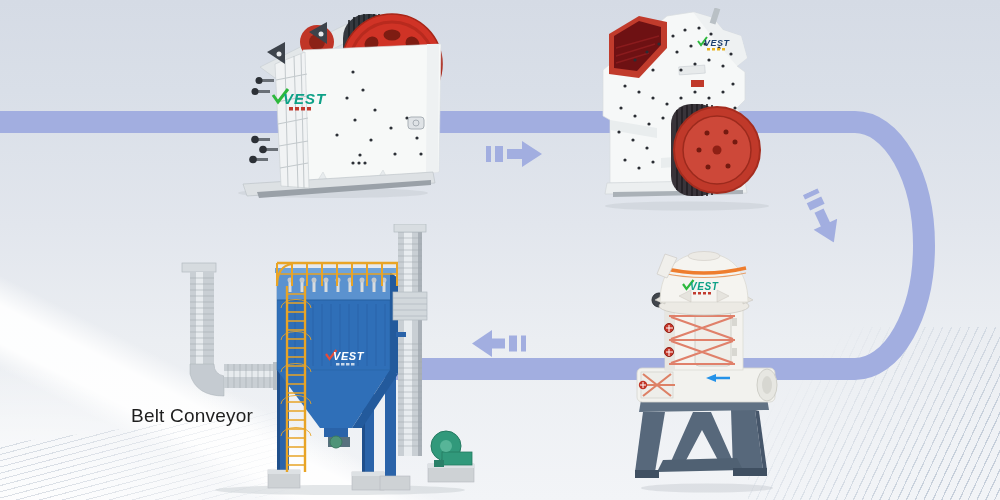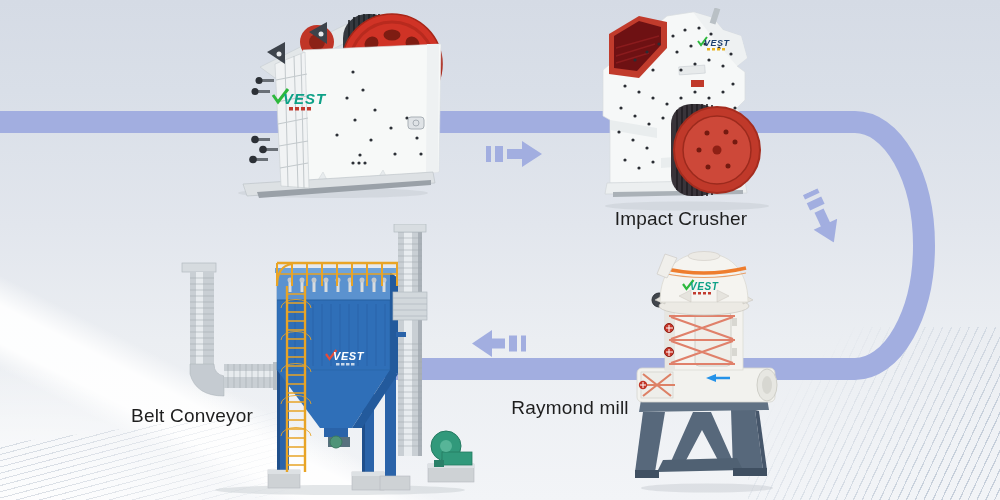--- a/index.html
+++ b/index.html
@@ -318,22 +318,20 @@
     <g>
       <rect x="288" y="240" width="46" height="18" fill="#ced2d5" stroke="#b5bac0" stroke-width=".6"></rect>
       <rect x="288" y="240" width="46" height="4" fill="#dde1e4"></rect>
       <circle cx="306" cy="222" r="15" fill="#31997b" stroke="#257a61"></circle>
       <rect x="302" y="228" width="30" height="13" fill="#31997b" stroke="#257a61" stroke-width=".8"></rect>
       <circle cx="306" cy="222" r="6" fill="#57b598"></circle>
       <rect x="294" y="236" width="10" height="7" fill="#2a8068"></rect>
     </g>
   </svg>
 
-  <div class="station-label" style="left:581px;top:208px">Impact Crusher</div>
-  <div class="station-label" style="left:470px;top:397px">Raymond mill</div>
   <div class="station-label" style="left:92px;top:405px">Belt Conveyor</div>
 
   <div class="arrow" style="left:486px;top:141px">
     <svg width="56" height="26" viewBox="0 0 56 26">
       <g fill="#a2aee0">
         <rect x="0" y="5" width="5" height="16"></rect>
         <rect x="9" y="5" width="8" height="16"></rect>
         <rect x="21" y="8" width="16" height="10"></rect>
         <polygon points="36,0 56,13 36,26"></polygon>
       </g>

